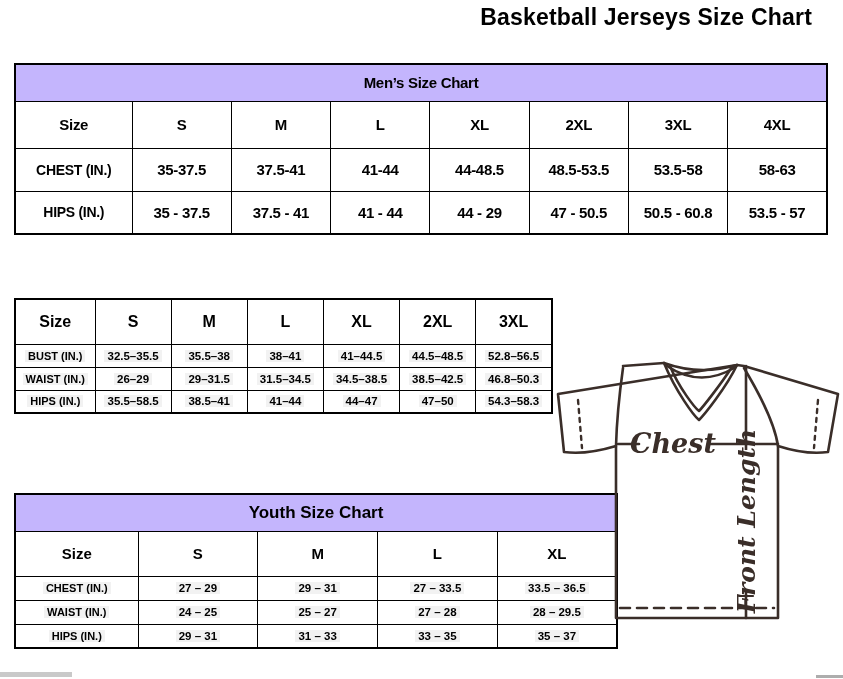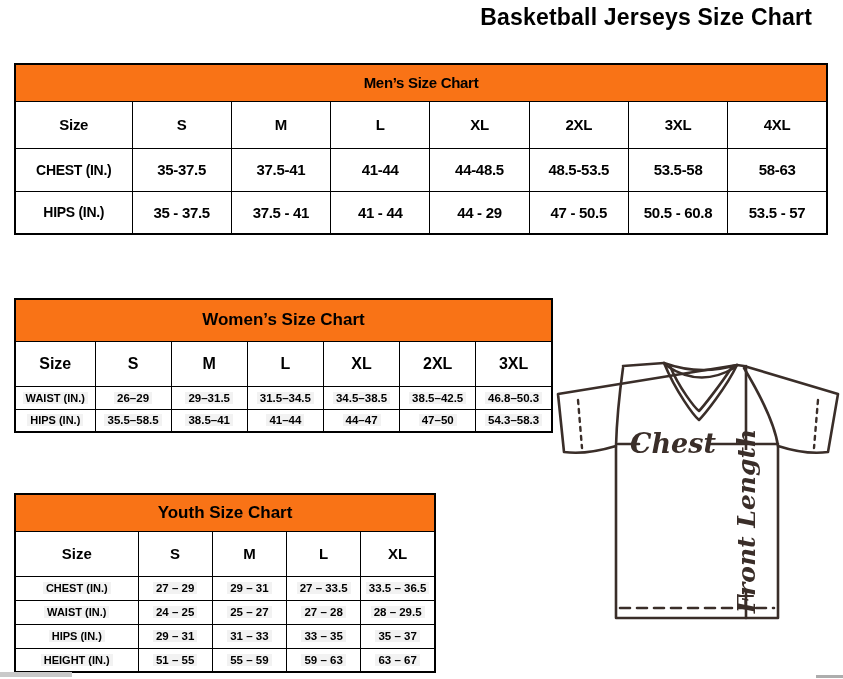--- a/index.html
+++ b/index.html
@@ -14,39 +14,39 @@
   }
   table.size-table{
     position:absolute;border-collapse:collapse;table-layout:fixed;
     border:2px solid #000;background:#fff;
   }
   .size-table th,.size-table td{
     border:1px solid #000;text-align:center;vertical-align:middle;
     padding:0;font-weight:bold;color:#000;
   }
   .size-table td.cap{
-    background:#f97316;font-size:17px;font-weight:bold;
+    background:#c4b5fd;font-size:17px;font-weight:bold;
   }
   
   #t-men{left:14px;top:63px;width:814px;}
   #t-men tr.cap-row{height:37px;}
   #t-men tr.head-row{height:47px;}
   #t-men tr.data-row{height:43px;}
   #t-men th,#t-men td{font-size:15px;letter-spacing:-0.3px;}
   #t-men tr.data-row th{font-size:14px;}
   
   #t-women{left:14px;top:298px;width:539px;}
   #t-women tr.cap-row{height:42px;}
   #t-women tr.head-row{height:45px;}
   #t-women tr.data-row{height:23px;}
   #t-women tr.head-row th{font-size:16px;}
   #t-women tr.data-row th{font-size:11px;}
   #t-women tr.data-row td{font-size:11.5px;}
   
-  #t-youth{left:14px;top:493px;width:422px;}
+  #t-youth{left:14px;top:493px;width:604px;}
   #t-youth tr.cap-row{height:37px;}
   #t-youth tr.head-row{height:45px;}
   #t-youth tr.data-row{height:24px;}
   #t-youth tr.head-row th{font-size:15px;}
   #t-youth tr.data-row th{font-size:11px;}
   #t-youth tr.data-row td{font-size:11.5px;}
   
   .hl{background:#f2f2f2;padding:0 3px;}
   
   .jersey-wrap{position:absolute;left:556px;top:356px;width:287px;height:286px;}
@@ -116,33 +116,39 @@
   <colgroup>
       <col style="width:80px">
       <col>
       <col>
       <col>
       <col>
       <col>
       <col>
     </colgroup>
   <tbody>
-      <tr class="cap-row">
-        <td colspan="7" class="cap">Women’s Size Chart</td>
-      </tr>
       <tr class="head-row">
         <th>Size</th>
         <th>S</th>
         <th>M</th>
         <th>L</th>
         <th>XL</th>
         <th>2XL</th>
         <th>3XL</th>
       </tr>
       <tr class="data-row">
+        <th><span class="hl">BUST (IN.)</span></th>
+        <td><span class="hl">32.5–35.5</span></td>
+        <td><span class="hl">35.5–38</span></td>
+        <td><span class="hl">38–41</span></td>
+        <td><span class="hl">41–44.5</span></td>
+        <td><span class="hl">44.5–48.5</span></td>
+        <td><span class="hl">52.8–56.5</span></td>
+      </tr>
+      <tr class="data-row">
         <th><span class="hl">WAIST (IN.)</span></th>
         <td><span class="hl">26–29</span></td>
         <td><span class="hl">29–31.5</span></td>
         <td><span class="hl">31.5–34.5</span></td>
         <td><span class="hl">34.5–38.5</span></td>
         <td><span class="hl">38.5–42.5</span></td>
         <td><span class="hl">46.8–50.3</span></td>
       </tr>
       <tr class="data-row">
         <th><span class="hl">HIPS (IN.)</span></th>
@@ -188,27 +194,20 @@
         <td><span class="hl">25 – 27</span></td>
         <td><span class="hl">27 – 28</span></td>
         <td><span class="hl">28 – 29.5</span></td>
       </tr>
       <tr class="data-row">
         <th><span class="hl">HIPS (IN.)</span></th>
         <td><span class="hl">29 – 31</span></td>
         <td><span class="hl">31 – 33</span></td>
         <td><span class="hl">33 – 35</span></td>
         <td><span class="hl">35 – 37</span></td>
-      </tr>
-      <tr class="data-row">
-        <th><span class="hl">HEIGHT (IN.)</span></th>
-        <td><span class="hl">51 – 55</span></td>
-        <td><span class="hl">55 – 59</span></td>
-        <td><span class="hl">59 – 63</span></td>
-        <td><span class="hl">63 – 67</span></td>
       </tr>
     </tbody>
 </table>
 
 <div class="jersey-wrap">
   <svg width="287" height="286" viewBox="0 0 287 286">
     <g stroke="#3a2e29" stroke-width="2.6" fill="none" stroke-linejoin="round" stroke-linecap="round">
 
       <path d="
         M 67,10

